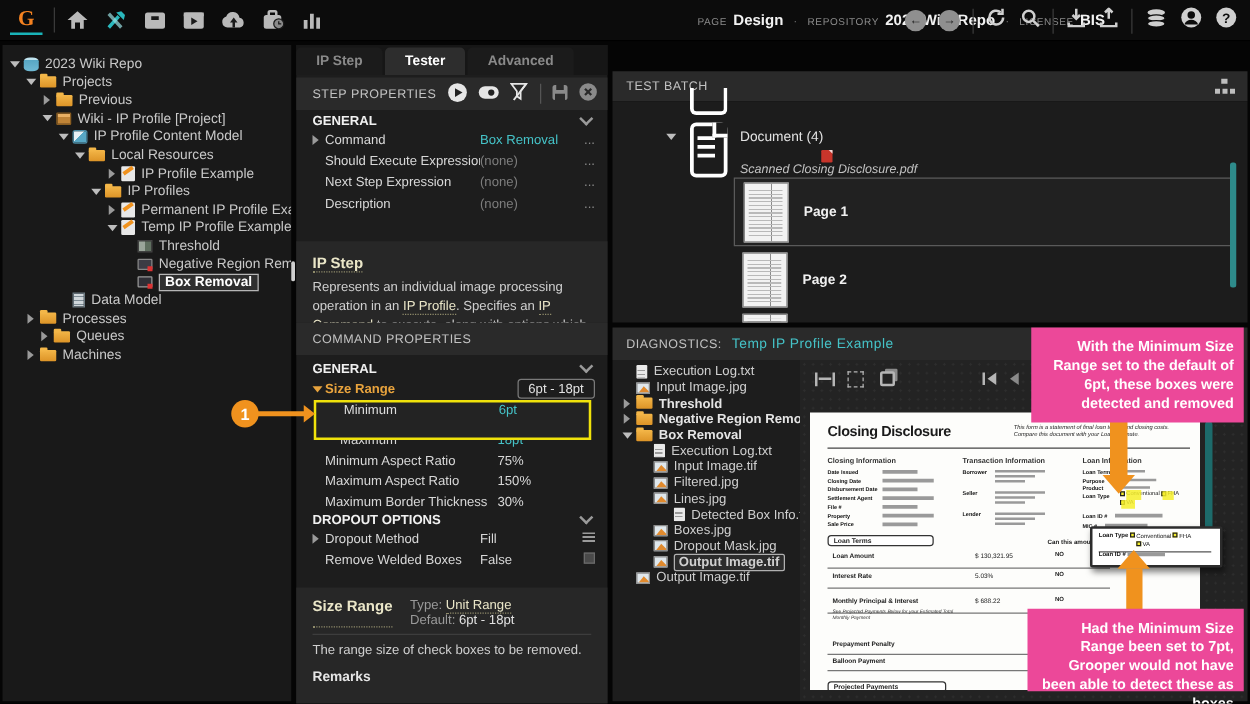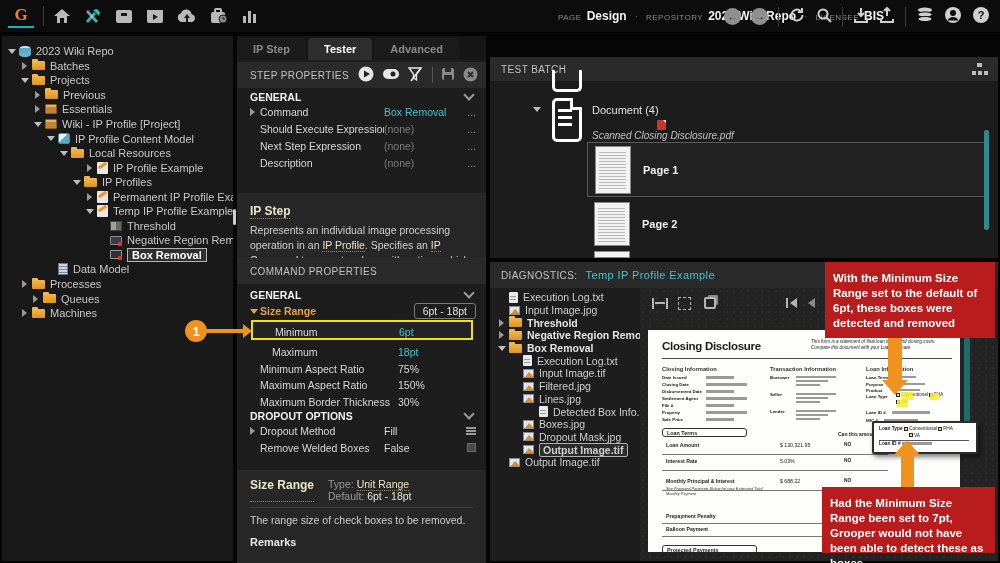--- a/index.html
+++ b/index.html
@@ -69,21 +69,21 @@
   .prow .lab{flex:1;white-space:nowrap;overflow:hidden;}
   .prow .val{width:78px;flex:none;white-space:nowrap;}
   .prow .trail{width:14px;flex:none;text-align:right;color:#8a8a8a;}
   .v-teal{color:#45c3c8;}
   .v-muted{color:#7d7d7d;}
   .v-orange{color:#e8a33d;font-weight:bold;}
   .rarr{width:10px;flex:none;display:inline-flex;}
   .menu-ic{width:10px;height:8px;background:repeating-linear-gradient(#9a9a9a 0 1.6px,transparent 1.6px 3.2px);}
   .chk{width:9px;height:9px;background:#4a4a4a;border:1px solid #6a6a6a;}
   .valbox{border:1px solid #7a7a7a;border-radius:3px;padding:1px 8px;font-size:10.5px;color:#e2e2e2;}
-  .hl-row{position:absolute;left:14px;width:222px;height:20px;border:2px solid #f0e20b;background:#232323;display:flex;align-items:flex-end;font-size:10.5px;z-index:5;}
+  .hl-row{position:absolute;left:14px;width:222px;height:32px;border:2px solid #f0e20b;background:#232323;display:flex;align-items:flex-start;font-size:10.5px;z-index:5;}
   .docsec{position:absolute;left:0;width:249px;background:#272727;color:#cfcfcf;}
   .cream{color:#eae6c8;font-weight:bold;border-bottom:1px dotted #8f8b6a;}
   .doc-h{font-size:12px;display:inline-block;}
   .doc-p{font-size:10.5px;line-height:15px;padding:0 13px;color:#cfcfcf;}
   .remarks{font-size:11px;font-weight:bold;color:#e6e6e6;padding-left:13px;}
 
   
   .panel-h{position:absolute;height:24px;background:#2a2a2a;display:flex;align-items:center;font-size:10px;letter-spacing:.4px;color:#c2c2c2;padding-left:11px;}
   .tb-body{position:absolute;left:490px;top:81px;width:508px;height:177px;background:#1c1c1c;overflow:hidden;}
   .doc-ic{position:absolute;left:552px;top:98px;width:30px;height:44px;background:#1c1c1c;border:3px solid #fff;border-radius:5px;}
@@ -134,21 +134,21 @@
   .pp-head{position:absolute;left:14px;top:215px;width:95px;height:9px;border:1px solid #333;border-radius:3px;font-size:5.4px;font-weight:bold;padding:1px 0 0 4px;background:#fff;}
   .yhl{background:#f6ef2a;}
   .cbx{display:inline-block;width:4px;height:4px;border:.7px solid #222;margin-right:1px;vertical-align:-.5px;}
   .wd-lt-line{position:absolute;font-size:4.6px;white-space:nowrap;}
 
   
   .inset{position:absolute;left:872px;top:421px;width:106px;height:33px;background:#fff;border:2px solid #2c2c2c;border-radius:2px;z-index:30;color:#111;box-shadow:2px 3px 5px rgba(0,0,0,.5);padding:3px 0 0 5px;}
   .inset .ln{font-size:4.8px;white-space:nowrap;line-height:6.5px;}
 
   
-  .callout{position:absolute;background:#b91c1c;color:#fff;font-weight:bold;font-size:11.5px;line-height:15px;text-align:left;padding:9px 8px;z-index:35;}
+  .callout{position:absolute;background:#ec4899;color:#fff;font-weight:bold;font-size:11.5px;line-height:15px;text-align:right;padding:9px 8px;z-index:35;}
   .co1{left:825px;top:262px;width:170px;height:76px;}
   .co2{left:822px;top:487px;width:173px;height:66px;}
   .oarrow-shaft{position:absolute;background:#f0921e;z-index:34;}
   .oarrow-head-down{position:absolute;width:0;height:0;border-left:13px solid transparent;border-right:13px solid transparent;border-top:15px solid #f0921e;z-index:34;}
   .oarrow-head-up{position:absolute;width:0;height:0;border-left:13px solid transparent;border-right:13px solid transparent;border-bottom:15px solid #f0921e;z-index:34;}
 </style>
 </head>
 <body>
 
 <div class="app">
@@ -256,45 +256,31 @@
   <aside class="tree-panel" id="nav-tree" style="padding-top: 8px;">
       <div class="trow" style="padding-left: 4px;">
         <span class="arrbox">
           <span class="arr-exp"></span>
         </span>
         <span class="ticon i-database"></span>
         <span class="tlabel">2023 Wiki Repo</span>
       </div>
       <div class="trow" style="padding-left: 17px;">
         <span class="arrbox">
-          <span class="arr-col"></span>
-        </span>
-        <span class="ticon i-folder"></span>
-        <span class="tlabel">Batches</span>
-      </div>
-      <div class="trow" style="padding-left: 17px;">
-        <span class="arrbox">
           <span class="arr-exp"></span>
         </span>
         <span class="ticon i-folder"></span>
         <span class="tlabel">Projects</span>
       </div>
       <div class="trow" style="padding-left: 30px;">
         <span class="arrbox">
           <span class="arr-col"></span>
         </span>
         <span class="ticon i-folder"></span>
         <span class="tlabel">Previous</span>
-      </div>
-      <div class="trow" style="padding-left: 30px;">
-        <span class="arrbox">
-          <span class="arr-col"></span>
-        </span>
-        <span class="ticon i-package"></span>
-        <span class="tlabel">Essentials</span>
       </div>
       <div class="trow" style="padding-left: 30px;">
         <span class="arrbox">
           <span class="arr-exp"></span>
         </span>
         <span class="ticon i-package"></span>
         <span class="tlabel">Wiki - IP Profile [Project]</span>
       </div>
       <div class="trow" style="padding-left: 43px;">
         <span class="arrbox">

